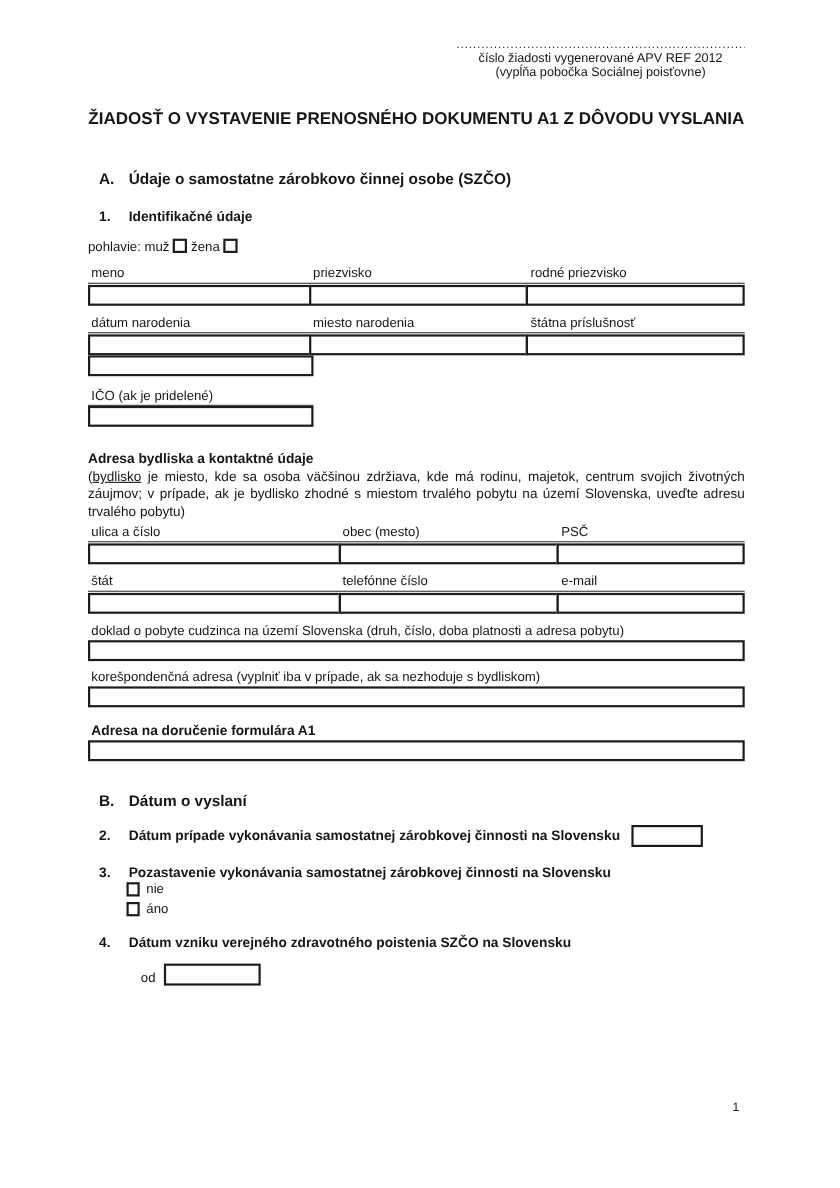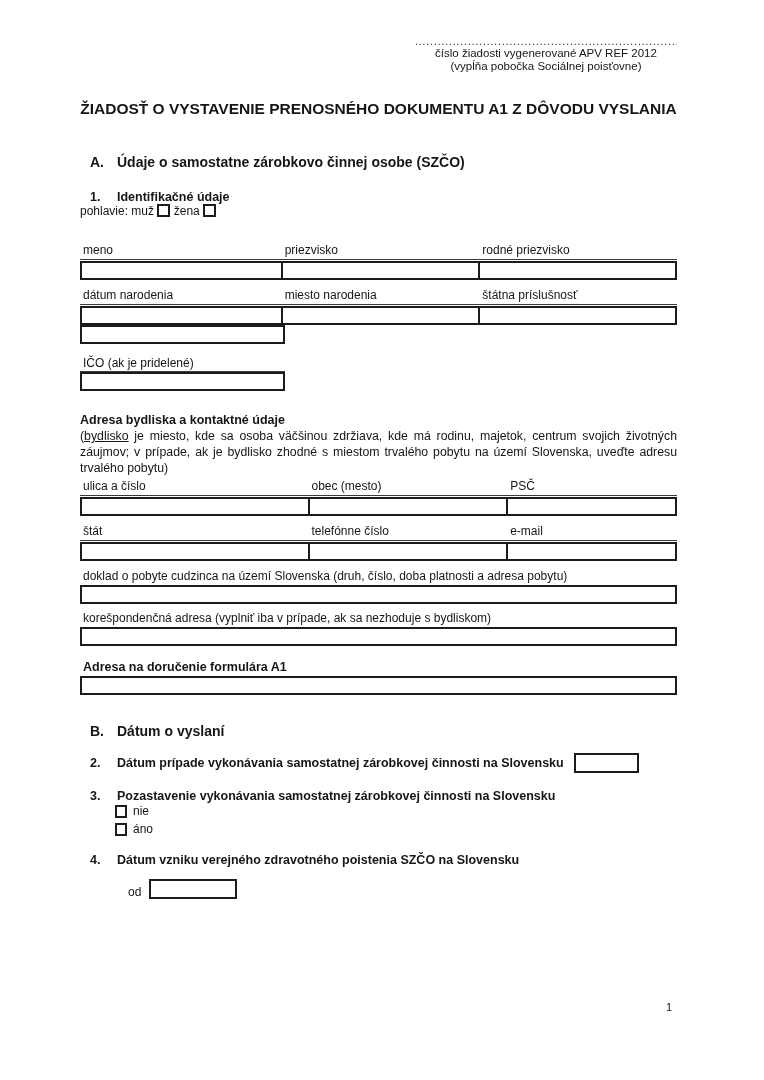--- a/index.html
+++ b/index.html
@@ -53,22 +53,22 @@
   .opt { padding-left:35px; font-size:12px; line-height:15px; margin-top:1px; }
   .opt .cb { width:12px; height:13px; vertical-align:-3px; margin-right:6px; }
 
   .inlinebox { display:inline-block; border:2px solid #1c1c1c; height:20px; background:#fff; vertical-align:middle; }
   .box2 { width:65px; margin-left:10px; margin-top:-3px; }
   .odrow { padding-left:48px; font-size:12px; margin-top:12px; display:flex; align-items:flex-end; }
   .odbox { width:88px; margin-left:8px; }
 
   .pagenum { position:absolute; left:666px; top:1001px; font-size:11px; }
 
-  .mt38{margin-top:36px;} .mt20{margin-top:20px;} .mt13{}
-  .mt10{margin-top:25px;align-items:center;} .mt8{margin-top:8px;} .mt9{margin-top:9px;}
+  .mt38{margin-top:36px;} .mt20{margin-top:20px;} .mt13{margin-top:13px;}
+  .mt10{margin-top:10px;align-items:center;} .mt8{margin-top:8px;} .mt9{margin-top:9px;}
   .mt22{margin-top:22px;} .mt12{margin-top:3px;} .mt7{margin-top:7px;}
   .mt14{margin-top:14px;} .mt28{margin-top:28px;} .mt17{margin-top:17px;}
   .mt16{margin-top:16px;} .mt2{margin-top:2px;} .mt6{margin-top:6px;}
 </style>
 </head>
 <body>
 
 <div class="page">
   <div class="content">
 

